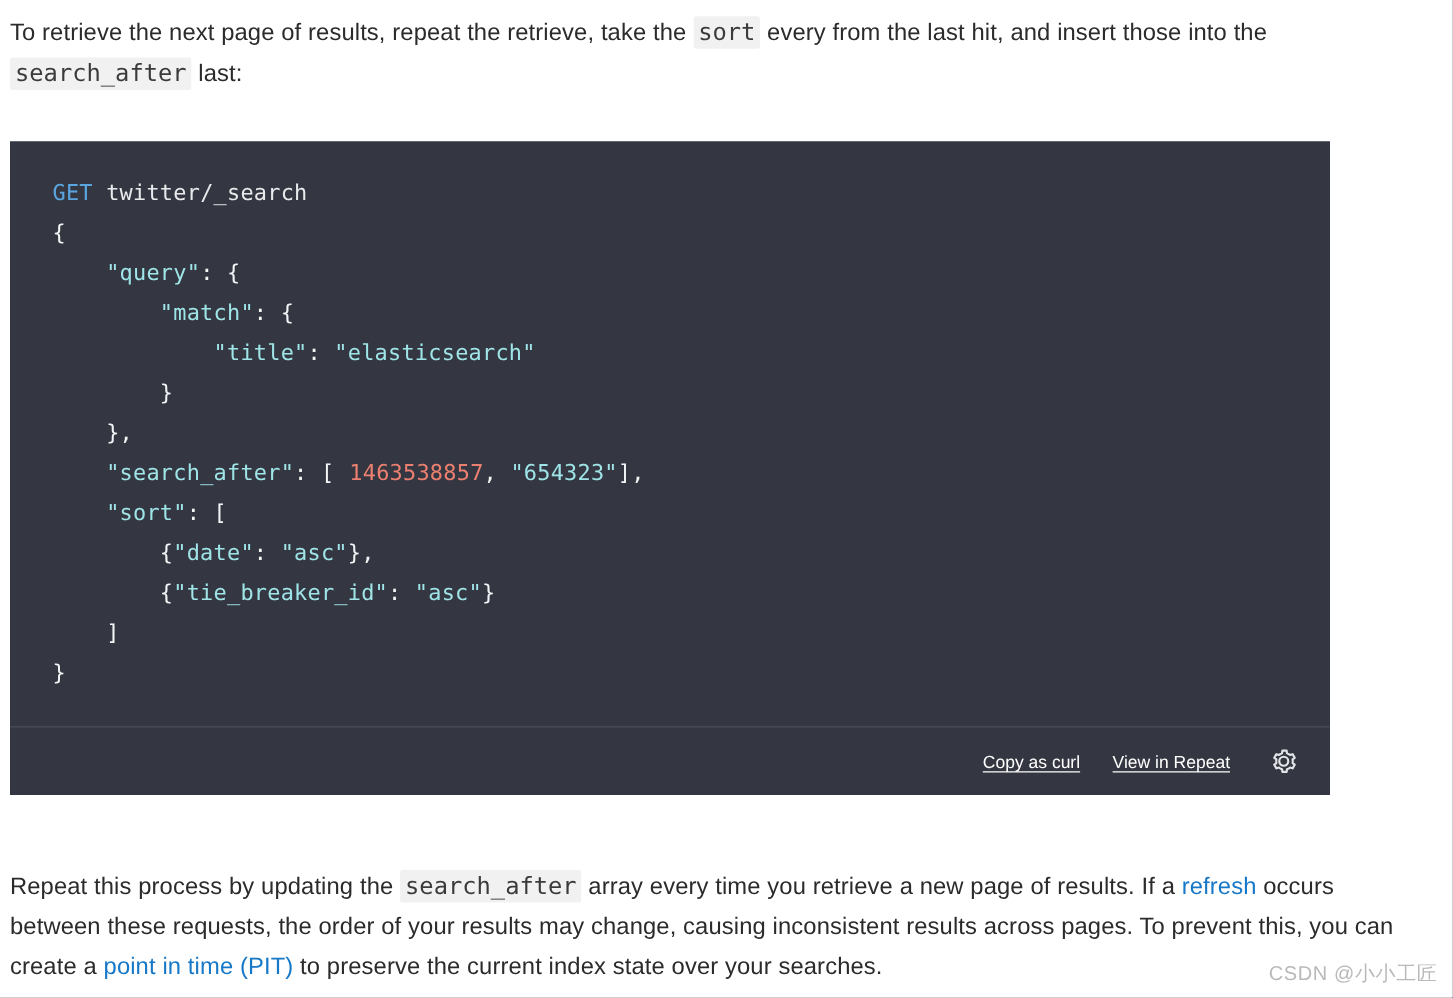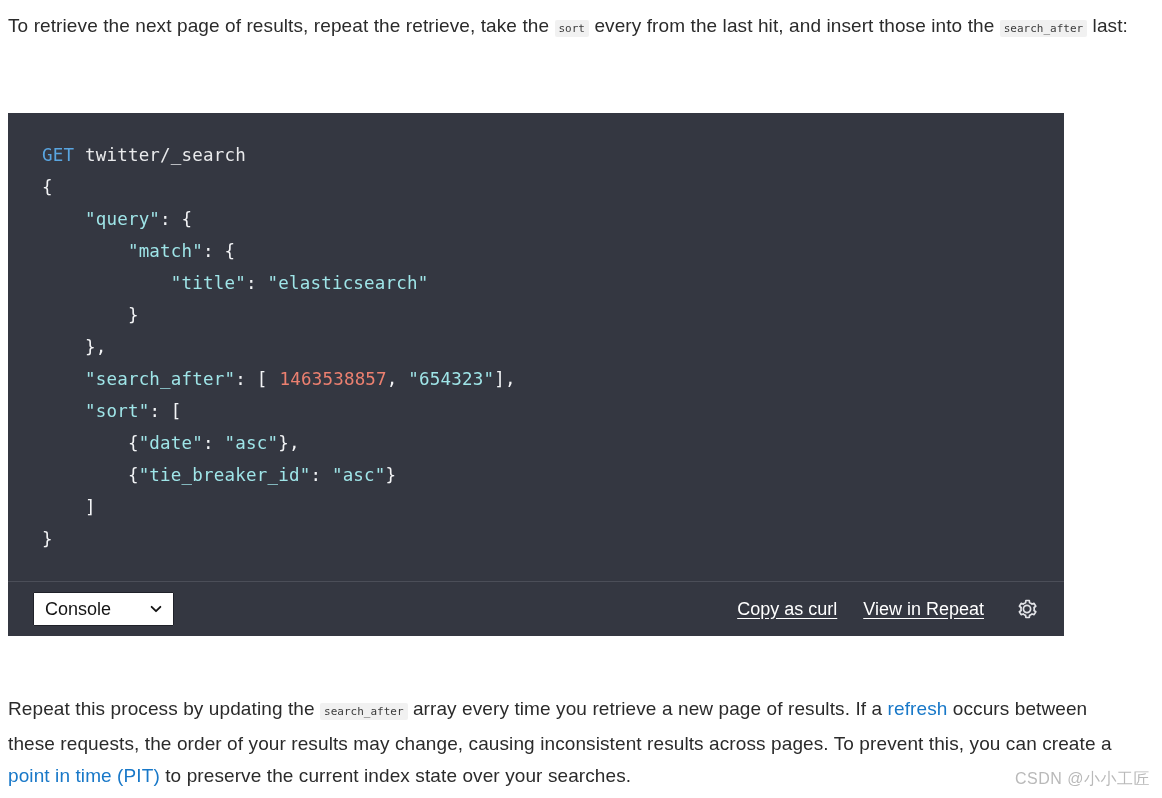--- a/index.html
+++ b/index.html
@@ -31,21 +31,21 @@
 
   .para-bottom {
     padding: 0 12px 0 8px;
     width: 1150px;
     box-sizing: border-box;
     margin-top: 6px;
   }
 
   code.inline {
     font-family: "DejaVu Sans Mono", "Liberation Mono", monospace;
-    font-size: 11px;
+    font-size: 19px;
     background: #f1f1f1;
     color: #3b3b3b;
     padding: 2px 4px;
     border-radius: 2px;
     letter-spacing: 0;
   }
 
   a.link {
     color: #1878c8;
     text-decoration: none;
@@ -116,21 +116,21 @@
   .toolbar-right {
     margin-left: auto;
     display: flex;
     align-items: center;
     gap: 26px;
   }
 
   .tb-link {
     color: #ffffff;
     font-family: "Liberation Sans", sans-serif;
-    font-size: 18px;
+    font-size: 14px;
     text-decoration: underline;
     text-underline-offset: 3px;
     cursor: pointer;
     white-space: nowrap;
   }
 
   .gear-btn {
     width: 26px;
     height: 26px;
     display: flex;
@@ -158,28 +158,20 @@
 <div class="prose para-top">
   <span>To retrieve the next page of results, repeat the retrieve, take the </span><code class="inline">sort</code><span> every from the last hit, and insert those into the </span><code class="inline">search_after</code><span> last:</span>
 </div>
 
 <div class="codeblock">
 
   <div class="code-body" id="code-body"><div><span class="tok-method">GET </span><span class="tok-path">twitter/_search</span></div><div><span class="tok-punct">{</span></div><div><span class="tok-punct">    </span><span class="tok-key">"query"</span><span class="tok-punct">: {</span></div><div><span class="tok-punct">        </span><span class="tok-key">"match"</span><span class="tok-punct">: {</span></div><div><span class="tok-punct">            </span><span class="tok-key">"title"</span><span class="tok-punct">: </span><span class="tok-string">"elasticsearch"</span></div><div><span class="tok-punct">        }</span></div><div><span class="tok-punct">    },</span></div><div><span class="tok-punct">    </span><span class="tok-key">"search_after"</span><span class="tok-punct">: [</span><span class="tok-number">1463538857</span><span class="tok-punct">, </span><span class="tok-string">"654323"</span><span class="tok-punct">],</span></div><div><span class="tok-punct">    </span><span class="tok-key">"sort"</span><span class="tok-punct">: [</span></div><div><span class="tok-punct">        {</span><span class="tok-key">"date"</span><span class="tok-punct">: </span><span class="tok-string">"asc"</span><span class="tok-punct">},</span></div><div><span class="tok-punct">        {</span><span class="tok-key">"tie_breaker_id"</span><span class="tok-punct">: </span><span class="tok-string">"asc"</span><span class="tok-punct">}</span></div><div><span class="tok-punct">    ]</span></div><div><span class="tok-punct">}</span></div></div>
 
   <div class="code-toolbar">
 
-    <div class="console-select">
-      <span class="sel-label">Console</span>
-      <span class="chev">
-        <svg viewBox="0 0 16 16" width="14" height="14" aria-hidden="true">
-          <path d="M3 5.5 L8 10.5 L13 5.5" fill="none" stroke="#141414" stroke-width="2.1" stroke-linecap="round" stroke-linejoin="round"></path>
-        </svg>
-      </span>
-    </div>
 
     <div class="toolbar-right">
       <span class="tb-link">Copy as curl</span>
       <span class="tb-link">View in Repeat</span>
       <span class="gear-btn">
         <svg viewBox="0 0 24 24" width="24" height="24" aria-hidden="true">
           <path fill="none" stroke="#e3e4e8" stroke-width="1.7" stroke-linejoin="round" d="M12 8.4a3.6 3.6 0 1 0 0 7.2 3.6 3.6 0 0 0 0-7.2z"></path>
           <path fill="none" stroke="#e3e4e8" stroke-width="1.7" stroke-linejoin="round" d="M19.2 12c0-.5-.05-1-.14-1.45l1.72-1.3-1.7-2.95-2.03.73c-.72-.6-1.55-1.08-2.46-1.38L14.3 3.5h-3.4l-.29 2.15c-.9.3-1.74.78-2.46 1.38l-2.03-.73-1.7 2.95 1.72 1.3c-.09.46-.14.95-.14 1.45s.05 1 .14 1.45l-1.72 1.3 1.7 2.95 2.03-.73c.72.6 1.56 1.08 2.46 1.38l.29 2.15h3.4l.29-2.15c.9-.3 1.74-.78 2.46-1.38l2.03.73 1.7-2.95-1.72-1.3c.09-.46.14-.95.14-1.45z"></path>
         </svg>
       </span>

